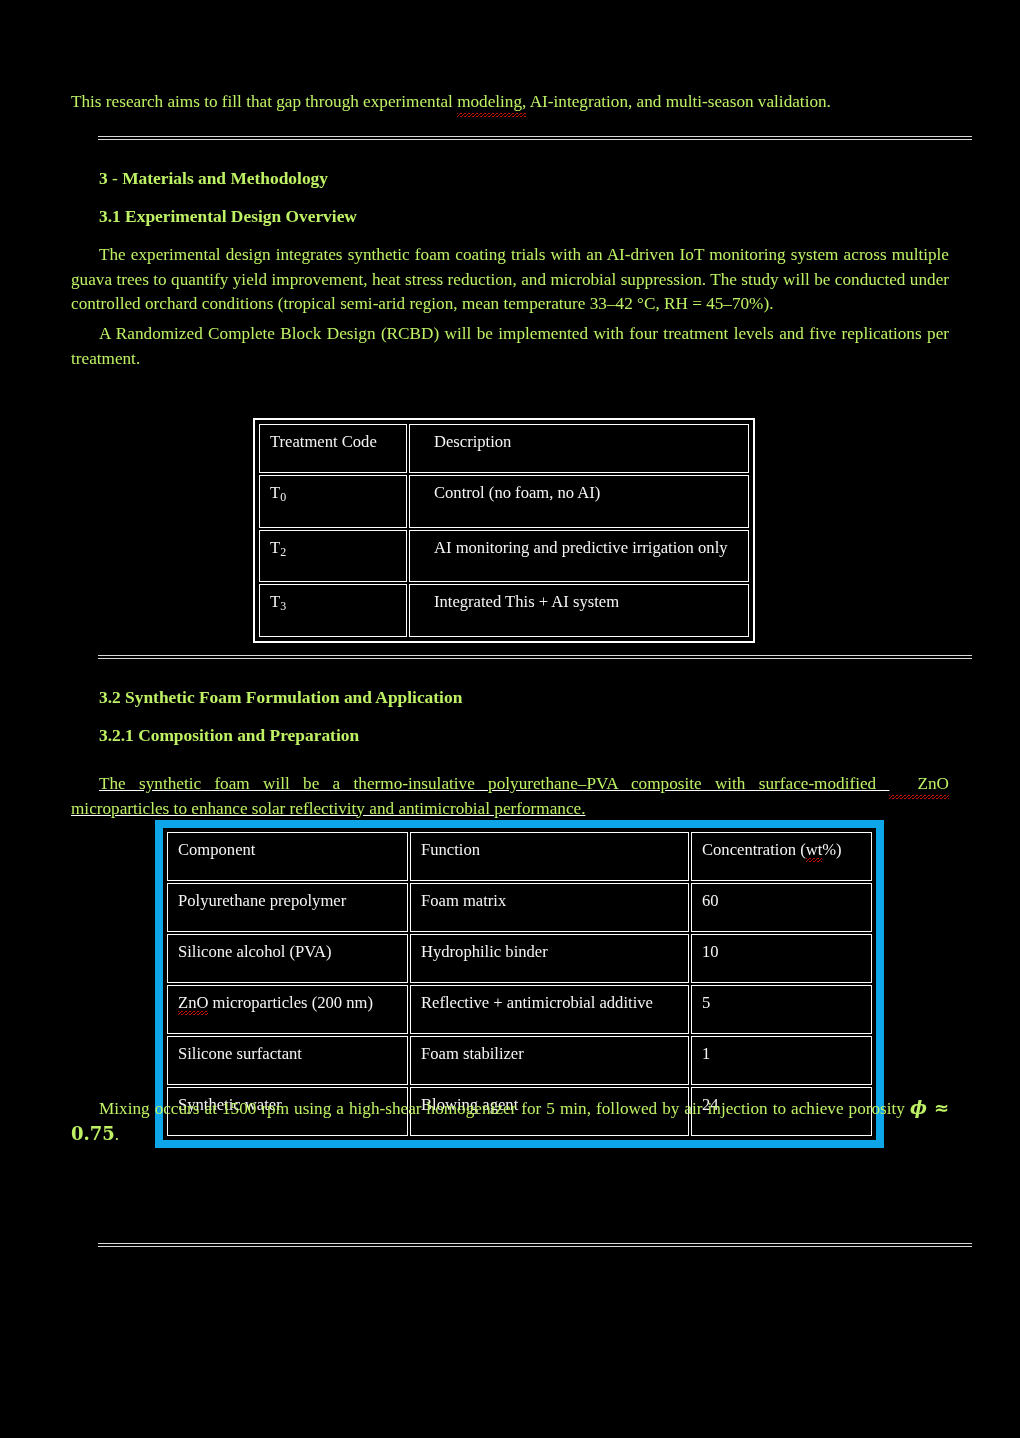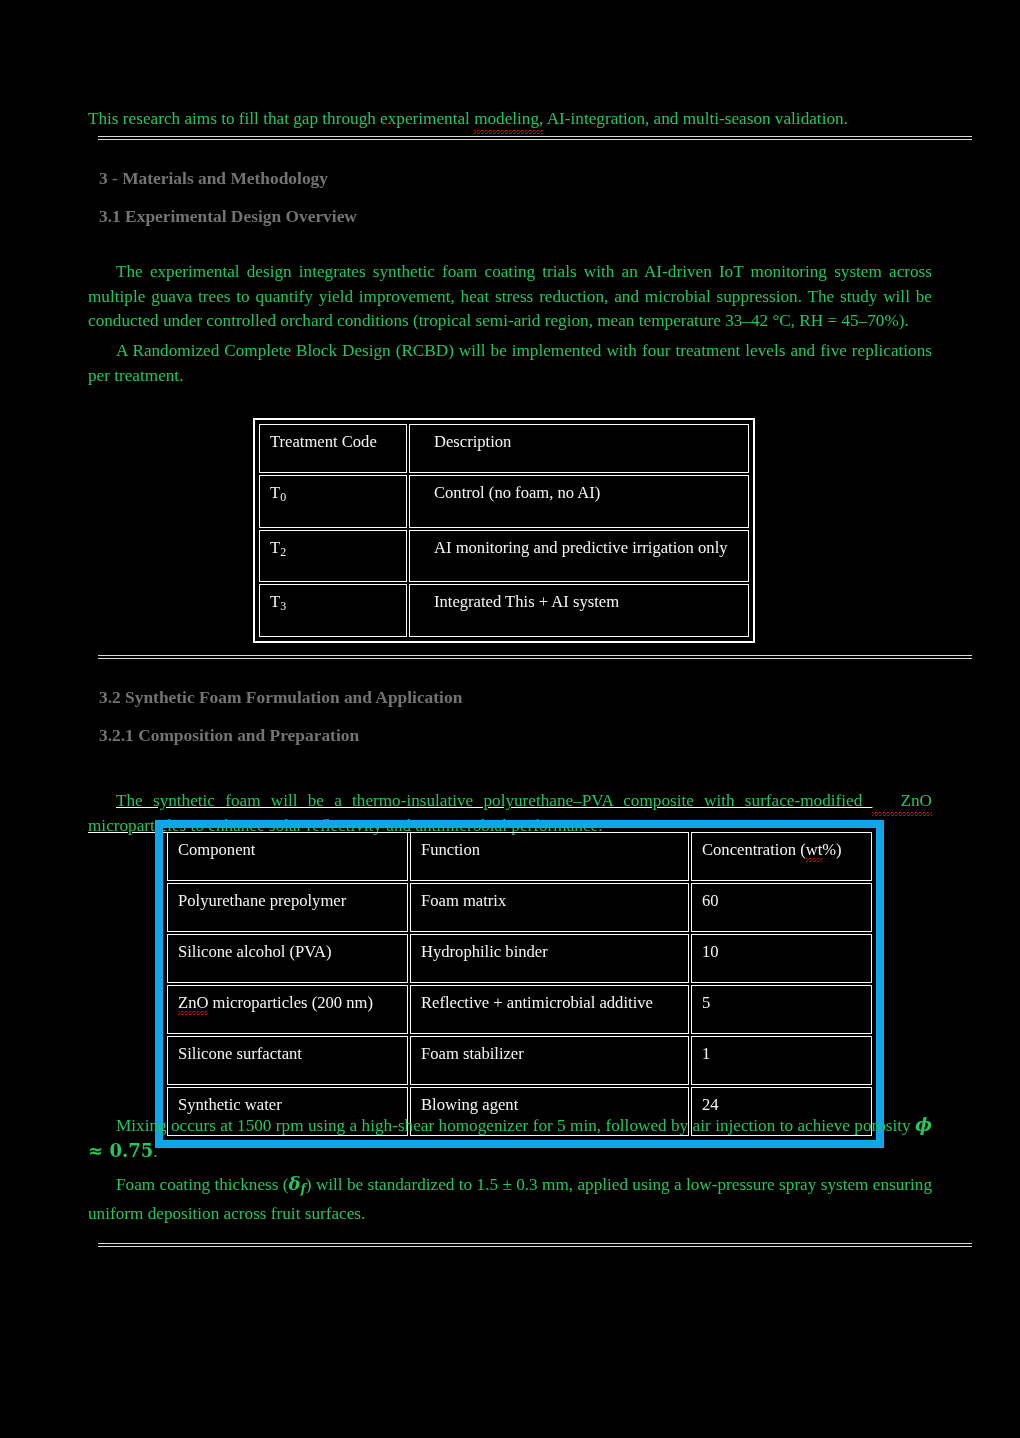--- a/index.html
+++ b/index.html
@@ -26,36 +26,36 @@
 
   
   .content {
     position: absolute;
     left: 71px;
     top: 0;
     width: 878px;
   }
 
   p.body-text {
-    margin: 17px;
+    margin: 0;
     font-size: 17.2px;
     line-height: 24.5px;
     text-align: justify;
     text-indent: 28px;
-    color: #22c55e;
+    color: #bef264;
   }
   p.body-text.noindent { text-indent: 0; }
 
   h3.heading {
     margin: 0;
     font-size: 17.4px;
     font-weight: bold;
     line-height: 22px;
     padding-left: 28px;
-    color: #737373;
+    color: #bef264;
   }
   h3.heading .reg { font-weight: normal; }
 
   
   .hrule {
     position: absolute;
     left: 98px;
     width: 874px;
     height: 4px;
     box-sizing: border-box;
@@ -272,19 +272,16 @@
           <td>24</td>
         </tr>
       </tbody>
     </table>
   </div>
 
   <div class="content" style="top:1096px;">
     <p class="body-text"><span>Mixing occurs at 1500 rpm using a high-shear homogenizer for 5 min, followed by air injection to achieve porosity </span><span class="math"><span>ϕ</span><span class="num"> </span><span class="num">≈</span><span class="num"> </span><span class="num">0.75</span></span><span>.</span></p>
   </div>
 
-  <div class="content" style="top:1155px;">
-    <p class="body-text"><span>Foam coating thickness (</span><span class="math"><span>δ</span><sub>f</sub></span><span>) will be standardized to 1.5 ± 0.3 mm, applied using a low-pressure spray system ensuring uniform deposition across fruit surfaces.</span></p>
-  </div>
 
   <div class="hrule" style="top:1243px;"></div>
 
 </div>
 
 </body></html>

